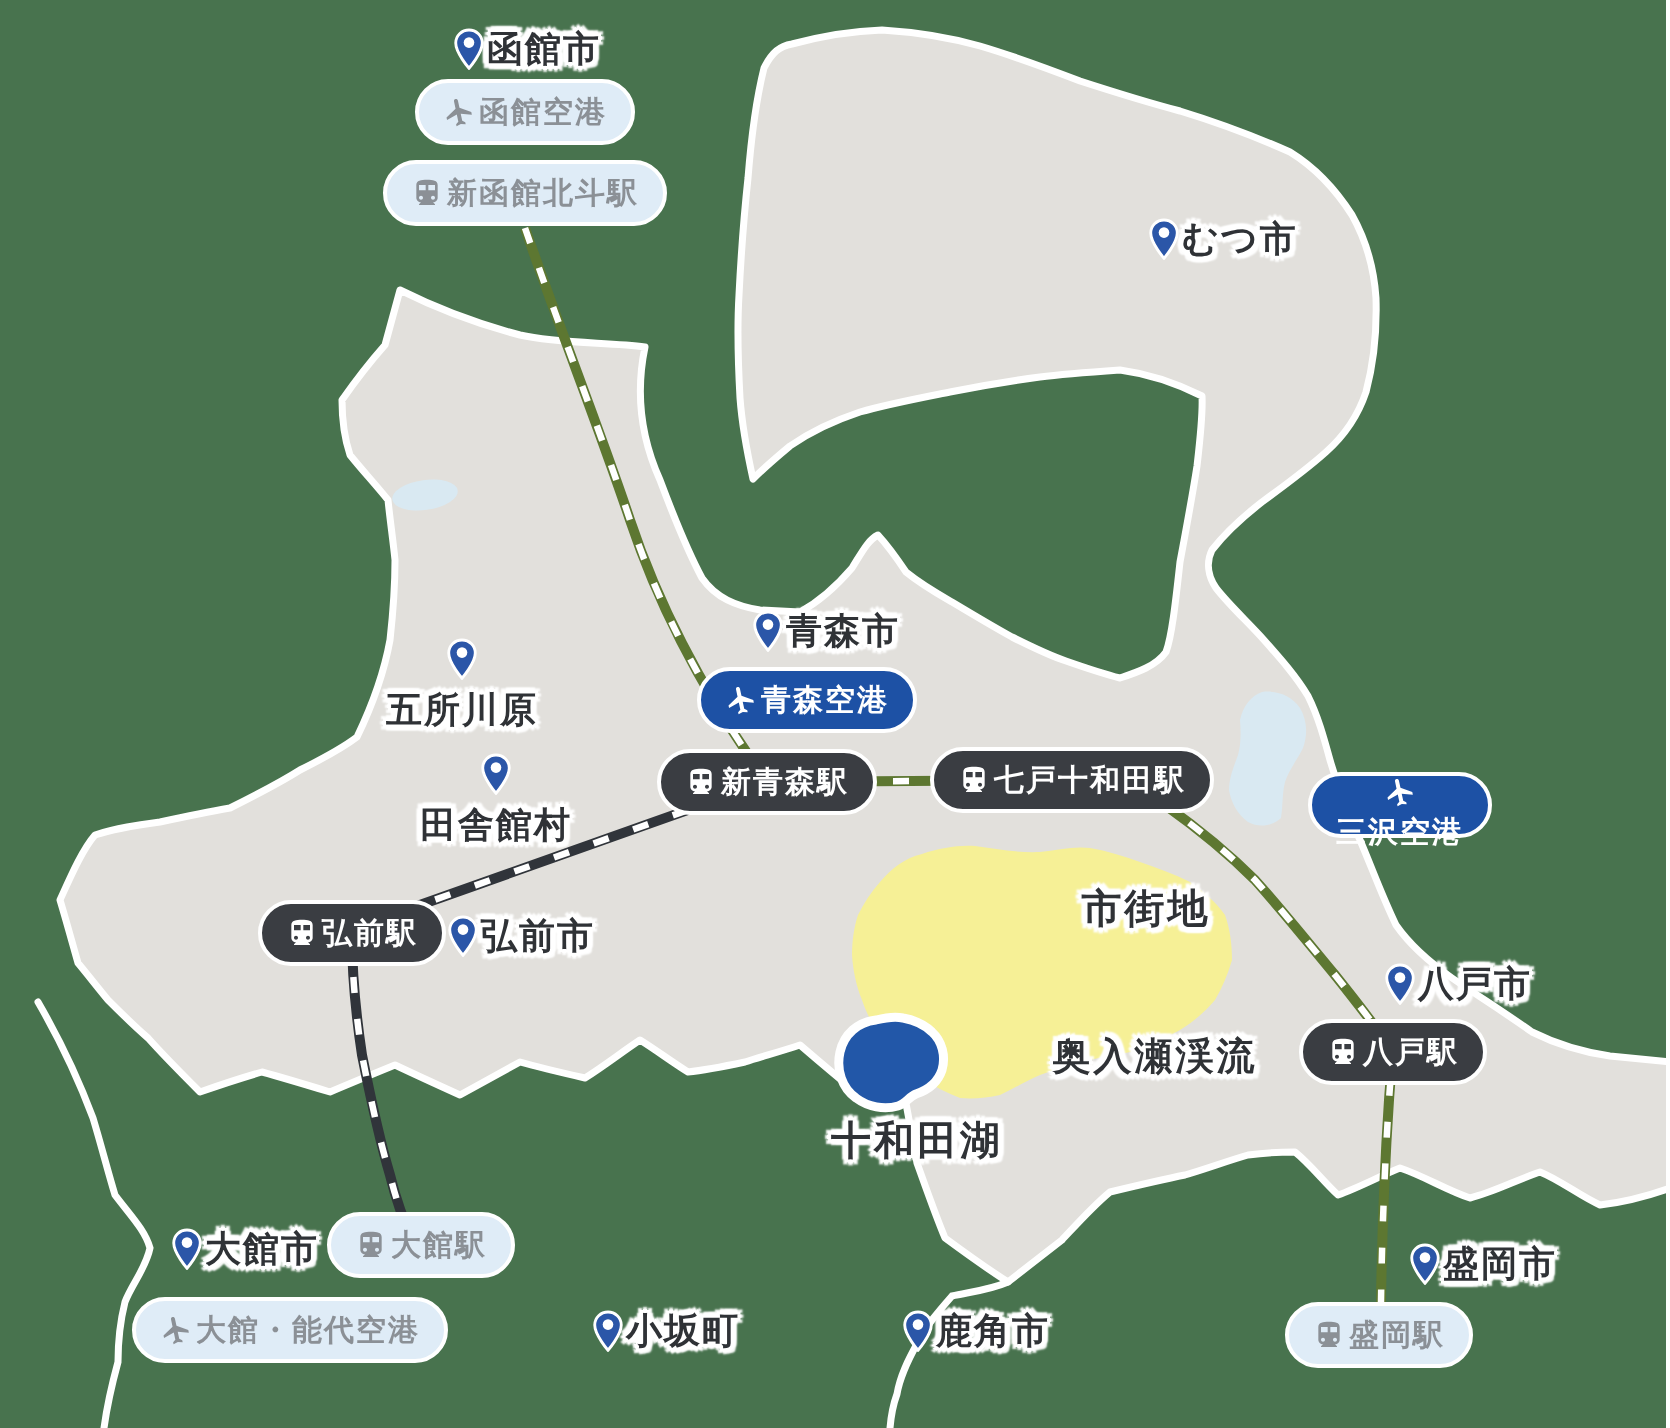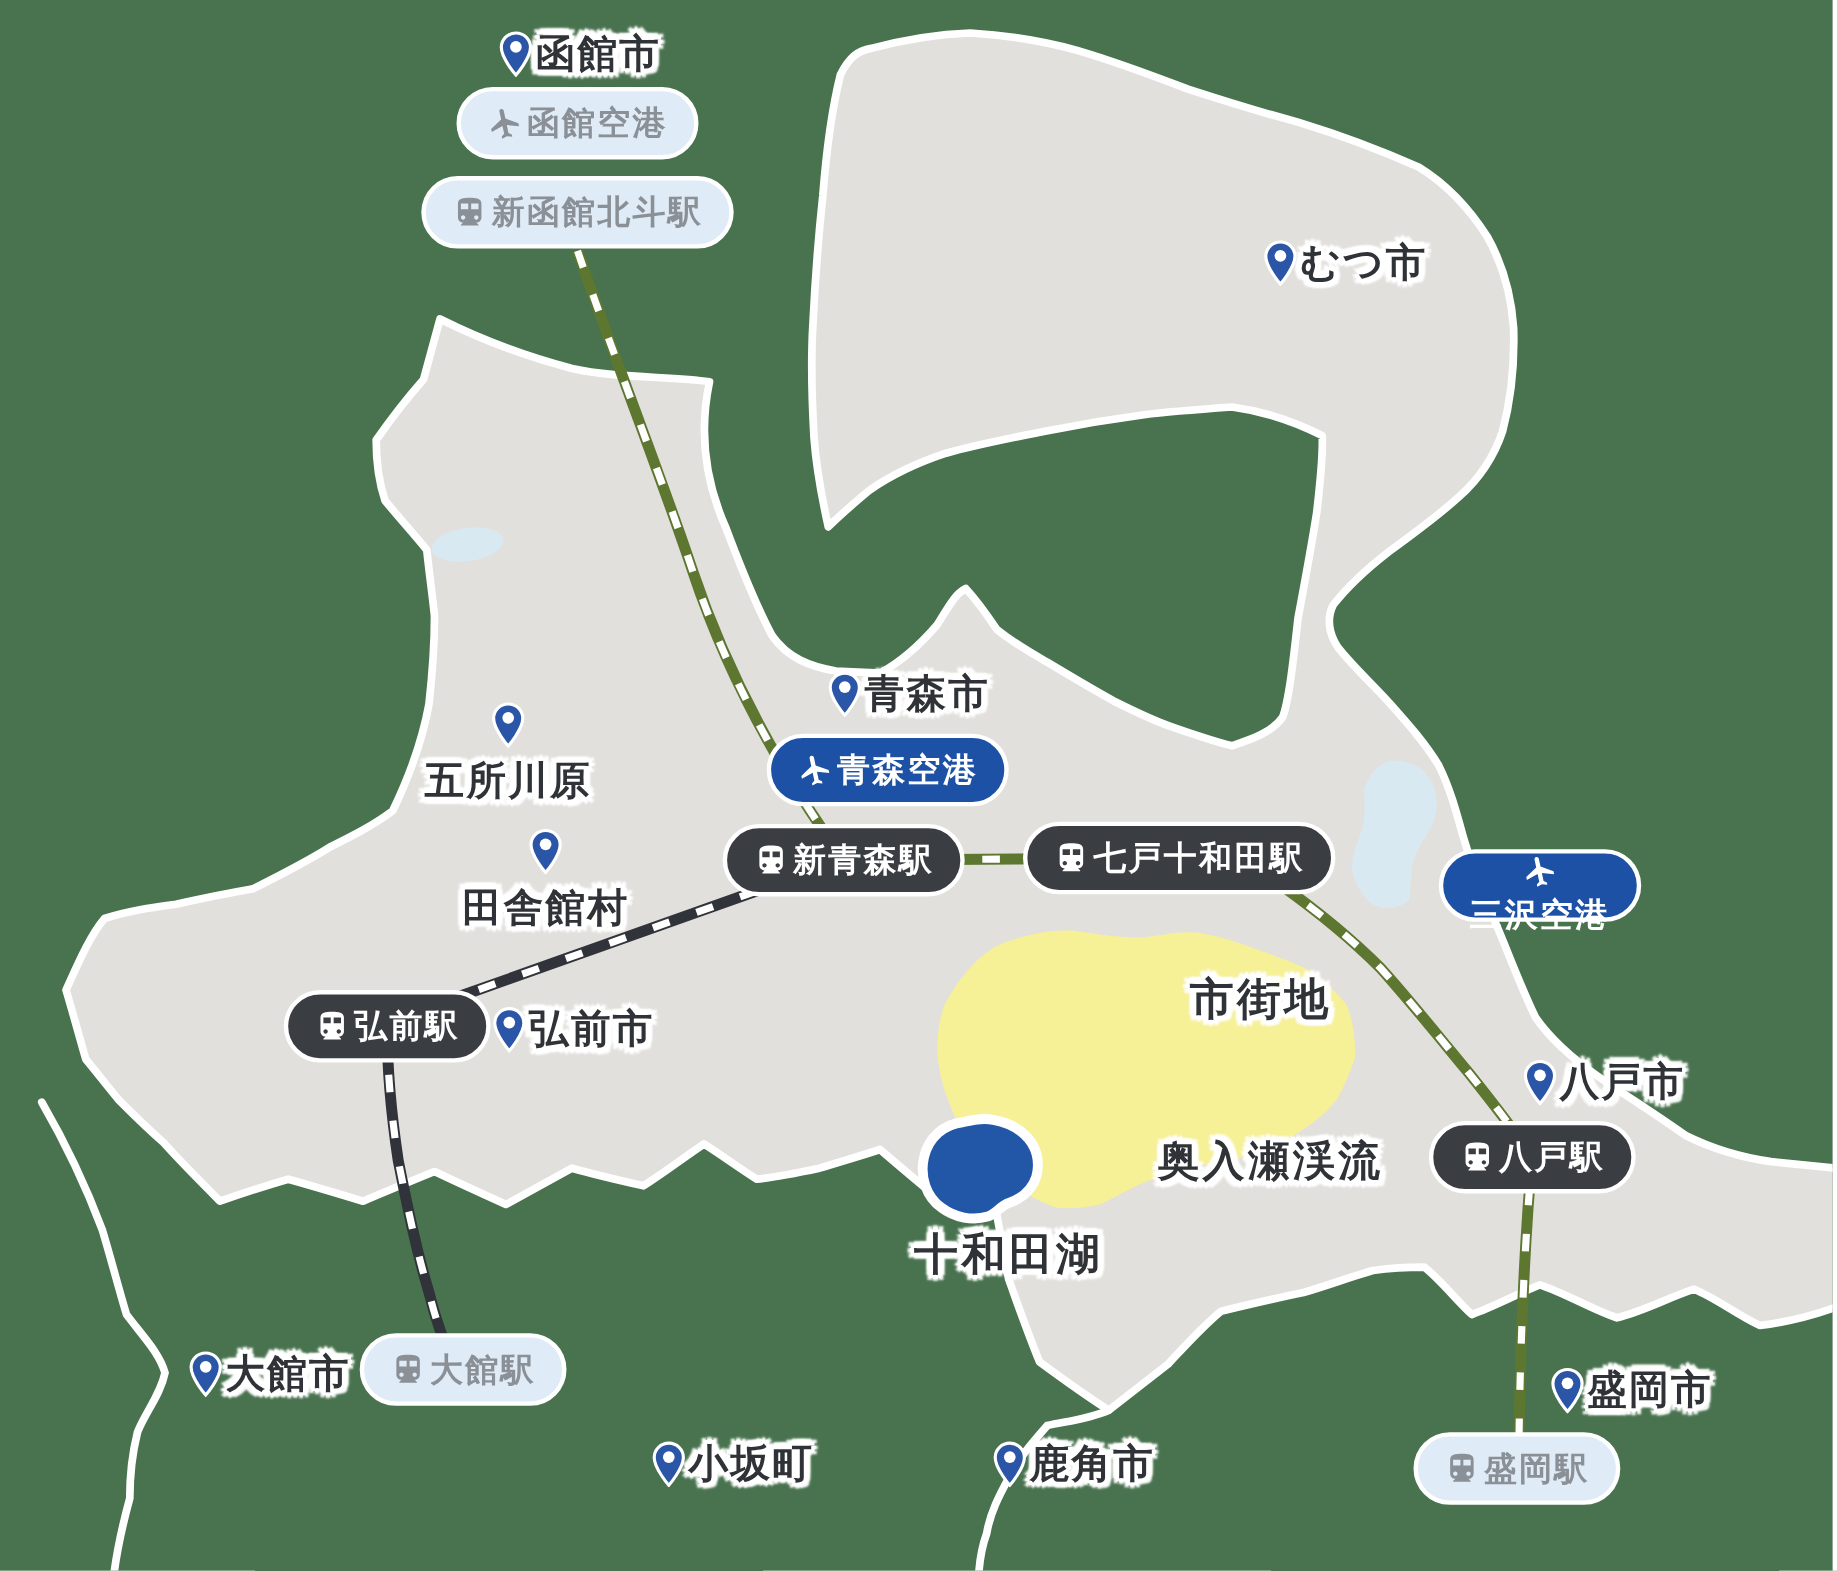--- a/index.html
+++ b/index.html
@@ -292,20 +292,28 @@
         <span>八戸駅</span>
       </div>
       <div class="pill light" style="left: 421px; top: 1245px;">
         <span class="pill-icon">
           <svg viewBox="0 0 24 24" width="32" height="32">
             <path fill="currentColor" d="M12 2c-4.42 0-8 .5-8 4v9.5C4 17.43 5.57 19 7.5 19L6 20.5v.5h12v-.5L16.5 19c1.93 0 3.5-1.57 3.5-3.5V6c0-3.5-3.58-4-8-4zM7.5 17c-.83 0-1.5-.67-1.5-1.5S6.67 14 7.5 14s1.5.67 1.5 1.5S8.33 17 7.5 17zm3.5-7H6V6h5v4zm2 0V6h5v4h-5zm3.5 7c-.83 0-1.5-.67-1.5-1.5s.67-1.5 1.5-1.5 1.5.67 1.5 1.5-.67 1.5-1.5 1.5z"></path>
           </svg>
         </span>
         <span>大館駅</span>
       </div>
+      <div class="pill light" style="left: 290px; top: 1330px;">
+        <span class="pill-icon">
+          <svg viewBox="0 0 24 24" width="32" height="32" style="transform:rotate(-12deg)">
+            <path fill="currentColor" d="M21 16v-2l-8-5V3.5C13 2.67 12.33 2 11.5 2S10 2.67 10 3.5V9l-8 5v2l8-2.5V19l-2 1.5V22l3.5-1 3.5 1v-1.5L13 19v-5.5l8 2.5z"></path>
+          </svg>
+        </span>
+        <span>大館・能代空港</span>
+      </div>
       <div class="pill light" style="left: 1379px; top: 1335px;">
         <span class="pill-icon">
           <svg viewBox="0 0 24 24" width="32" height="32">
             <path fill="currentColor" d="M12 2c-4.42 0-8 .5-8 4v9.5C4 17.43 5.57 19 7.5 19L6 20.5v.5h12v-.5L16.5 19c1.93 0 3.5-1.57 3.5-3.5V6c0-3.5-3.58-4-8-4zM7.5 17c-.83 0-1.5-.67-1.5-1.5S6.67 14 7.5 14s1.5.67 1.5 1.5S8.33 17 7.5 17zm3.5-7H6V6h5v4zm2 0V6h5v4h-5zm3.5 7c-.83 0-1.5-.67-1.5-1.5s.67-1.5 1.5-1.5 1.5.67 1.5 1.5-.67 1.5-1.5 1.5z"></path>
           </svg>
         </span>
         <span>盛岡駅</span>
       </div>
       <div class="halo area-label" style="left: 1101px; top: 908px; font-size: 40px;">市街地</div>
       <div class="halo area-label" style="left: 1110px; top: 1056px; font-size: 38px;">奥入瀬渓流</div>

